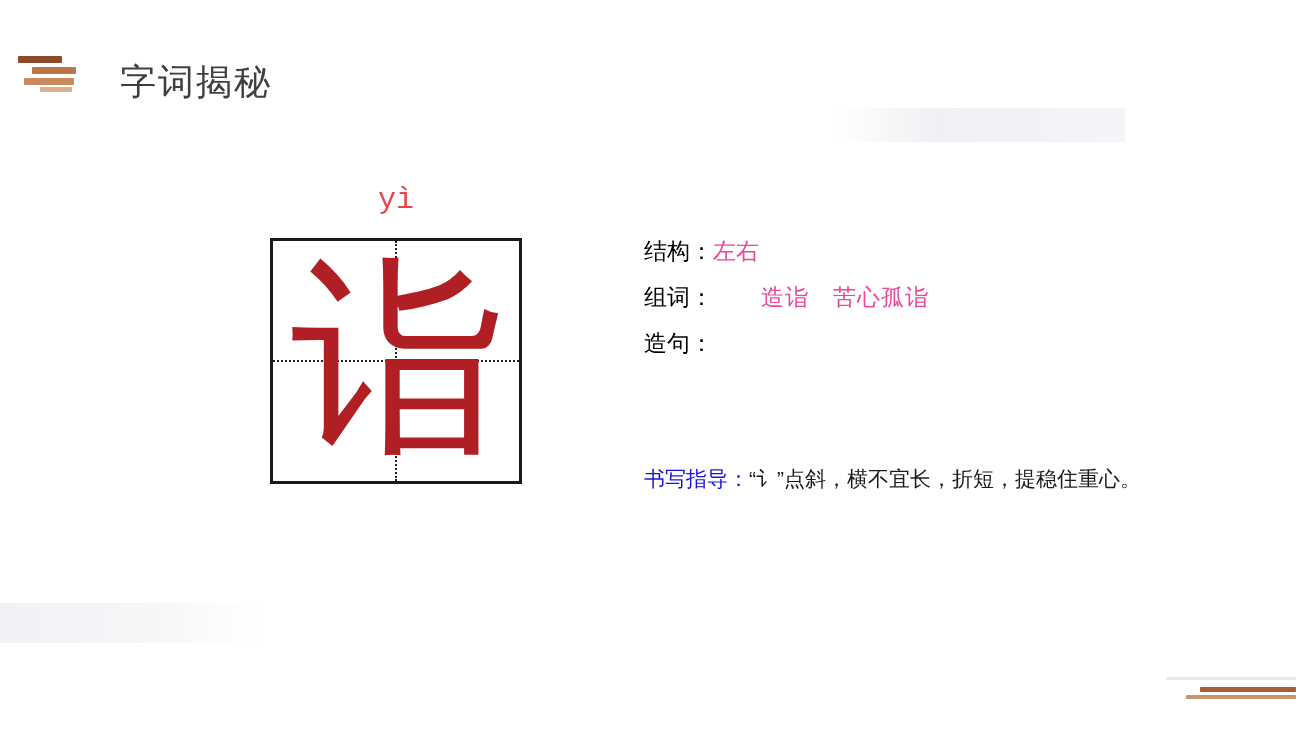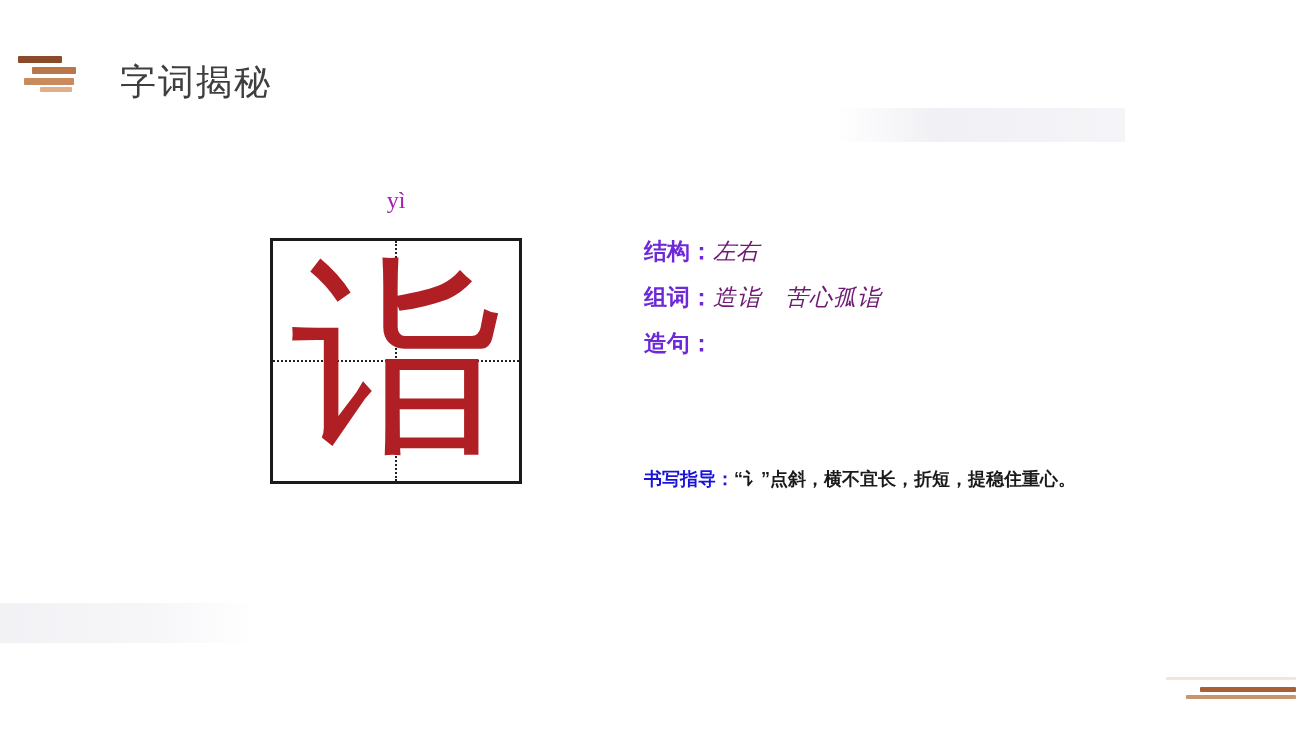--- a/index.html
+++ b/index.html
@@ -90,23 +90,23 @@
 
   
   .char-panel {
     position: absolute;
     left: 268px;
     top: 180px;
     width: 256px;
   }
   .pinyin {
     text-align: center;
-    font-size: 24px;
-    color: #a21caf;
-    font-family: Liberation Serif, serif;
+    font-size: 30px;
+    color: #ef4444;
+    font-family: Liberation Mono, monospace;
     line-height: 40px;
     margin-bottom: 18px;
   }
   .tianzige {
     position: relative;
     width: 252px;
     height: 246px;
     border: 3px solid #1a1a1a;
     box-sizing: border-box;
     margin: 0 auto;
@@ -157,43 +157,41 @@
   }
   .info-row {
     display: flex;
     align-items: flex-start;
     font-size: 23px;
     line-height: 46px;
     color: #1a1a1a;
     white-space: nowrap;
   }
   .info-row .label {
-    color: #6d28d9;
+    color: #000000;
     flex: 0 0 auto;
-    font-weight: bold;
   }
   .info-row .value {
-    color: #701a75;
+    color: #ec4899;
     flex: 0 0 auto;
-    font-style: italic;
   }
   .info-row.kw .value {
     letter-spacing: 1px;
+    margin-left: 48px;
   }
 
   
   .guide-block {
     position: absolute;
     left: 644px;
     top: 462px;
     width: 512px;
-    font-size: 18px;
+    font-size: 21px;
     line-height: 34px;
     color: #1a1a1a;
-    font-weight: bold;
   }
   .guide-block .guide-label {
     color: #1a13d8;
   }
   .guide-block .guide-text {
     color: #1a1a1a;
   }
 </style>
 </head>
 <body>

